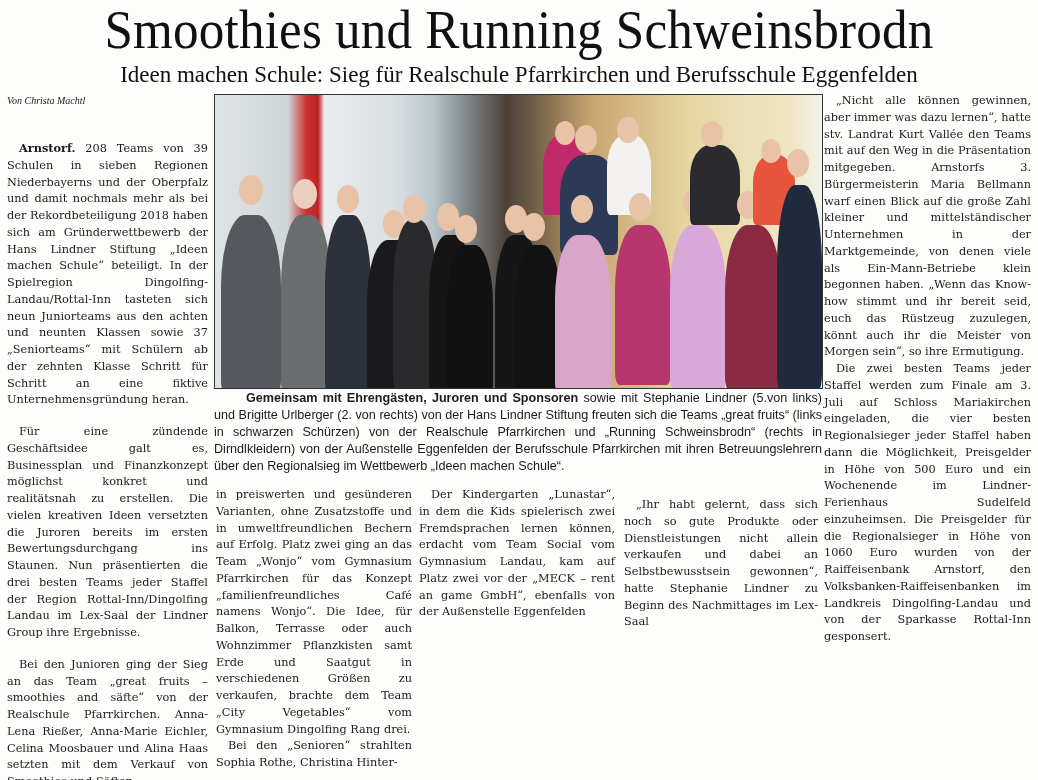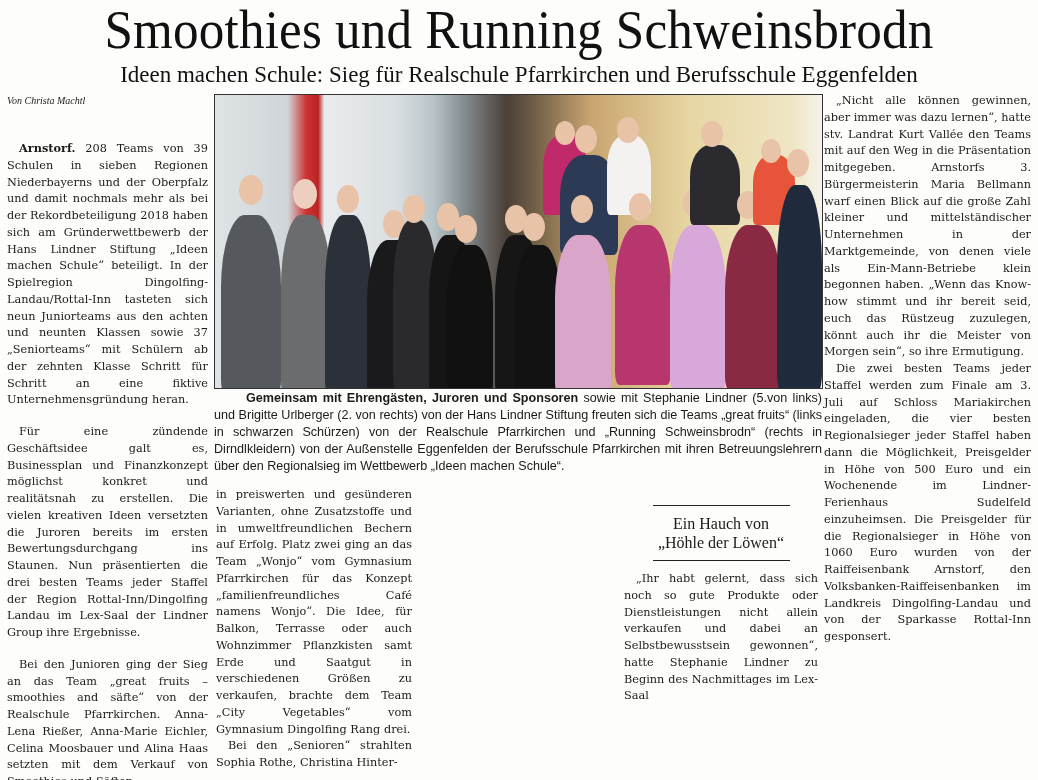--- a/index.html
+++ b/index.html
@@ -84,30 +84,23 @@
 <div class="caption">
   <b>Gemeinsam mit Ehrengästen, Juroren und Sponsoren</b><span> sowie mit Stephanie Lindner (5.von links) und Brigitte Urlberger (2. von rechts) von der Hans Lindner Stiftung freuten sich die Teams „great fruits“ (links in schwarzen Schürzen) von der Realschule Pfarrkirchen und „Running Schweinsbrodn“ (rechts in Dirndlkleidern) von der Außenstelle Eggenfelden der Berufsschule Pfarrkirchen mit ihren Betreuungslehrern über den Regionalsieg im Wettbewerb „Ideen machen Schule“.</span>
 </div>
 
 <div class="col col2">
   <p class="noindent">in preiswerten und gesünderen Varianten, ohne Zusatzstoffe und in umweltfreundlichen Bechern auf Erfolg. Platz zwei ging an das Team „Wonjo“ vom Gymnasium Pfarrkirchen für das Konzept „familienfreundliches Café namens Wonjo“. Die Idee, für Balkon, Terrasse oder auch Wohnzimmer Pflanzkisten samt Erde und Saatgut in verschiedenen Größen zu verkaufen, brachte dem Team „City Vegetables“ vom Gymnasium Dingolfing Rang drei.</p>
   <p style="margin-top:0;">Bei den „Senioren“ strahlten Sophia Rothe, Christina Hinter-</p>
 </div>
 
 <div class="col col3">
+  <p style="margin-top:0;">Der Kindergarten „Lunastar“, in dem die Kids spielerisch zwei Fremdsprachen lernen können, erdacht vom Team Social vom Gymnasium Landau, kam auf Platz zwei vor der „MECK – rent an game GmbH“, ebenfalls von der Außenstelle Eggenfelden</p>
 </div>
 
 <div class="col col4">
-  <div class="subbox">
-    <div class="rule"></div>
-    <div class="title">
-      <div>Ein Hauch von</div>
-      <div>„Höhle der Löwen“</div>
-    </div>
-    <div class="rule"></div>
-  </div>
   <p style="margin-top:10px;">„Ihr habt gelernt, dass sich noch so gute Produkte oder Dienstleistungen nicht allein verkaufen und dabei an Selbstbewusstsein gewonnen“, hatte Stephanie Lindner zu Beginn des Nachmittages im Lex-Saal</p>
 </div>
 
 <div class="col col5">
   <p style="margin-top:0;">„Nicht alle können gewinnen, aber immer was dazu lernen“, hatte stv. Landrat Kurt Vallée den Teams mit auf den Weg in die Präsentation mitgegeben. Arnstorfs 3. Bürgermeisterin Maria Bellmann warf einen Blick auf die große Zahl kleiner und mittelständischer Unternehmen in der Marktgemeinde, von denen viele als Ein-Mann-Betriebe klein begonnen haben. „Wenn das Know-how stimmt und ihr bereit seid, euch das Rüstzeug zuzulegen, könnt auch ihr die Meister von Morgen sein“, so ihre Ermutigung.</p>
   <p style="margin-top:0;">Die zwei besten Teams jeder Staffel werden zum Finale am 3. Juli auf Schloss Mariakirchen eingeladen, die vier besten Regionalsieger jeder Staffel haben dann die Möglichkeit, Preisgelder in Höhe von 500 Euro und ein Wochenende im Lindner-Ferienhaus Sudelfeld einzuheimsen. Die Preisgelder für die Regionalsieger in Höhe von 1060 Euro wurden von der Raiffeisenbank Arnstorf, den Volksbanken-Raiffeisenbanken im Landkreis Dingolfing-Landau und von der Sparkasse Rottal-Inn gesponsert.</p>
 </div>
 
 </body></html>

